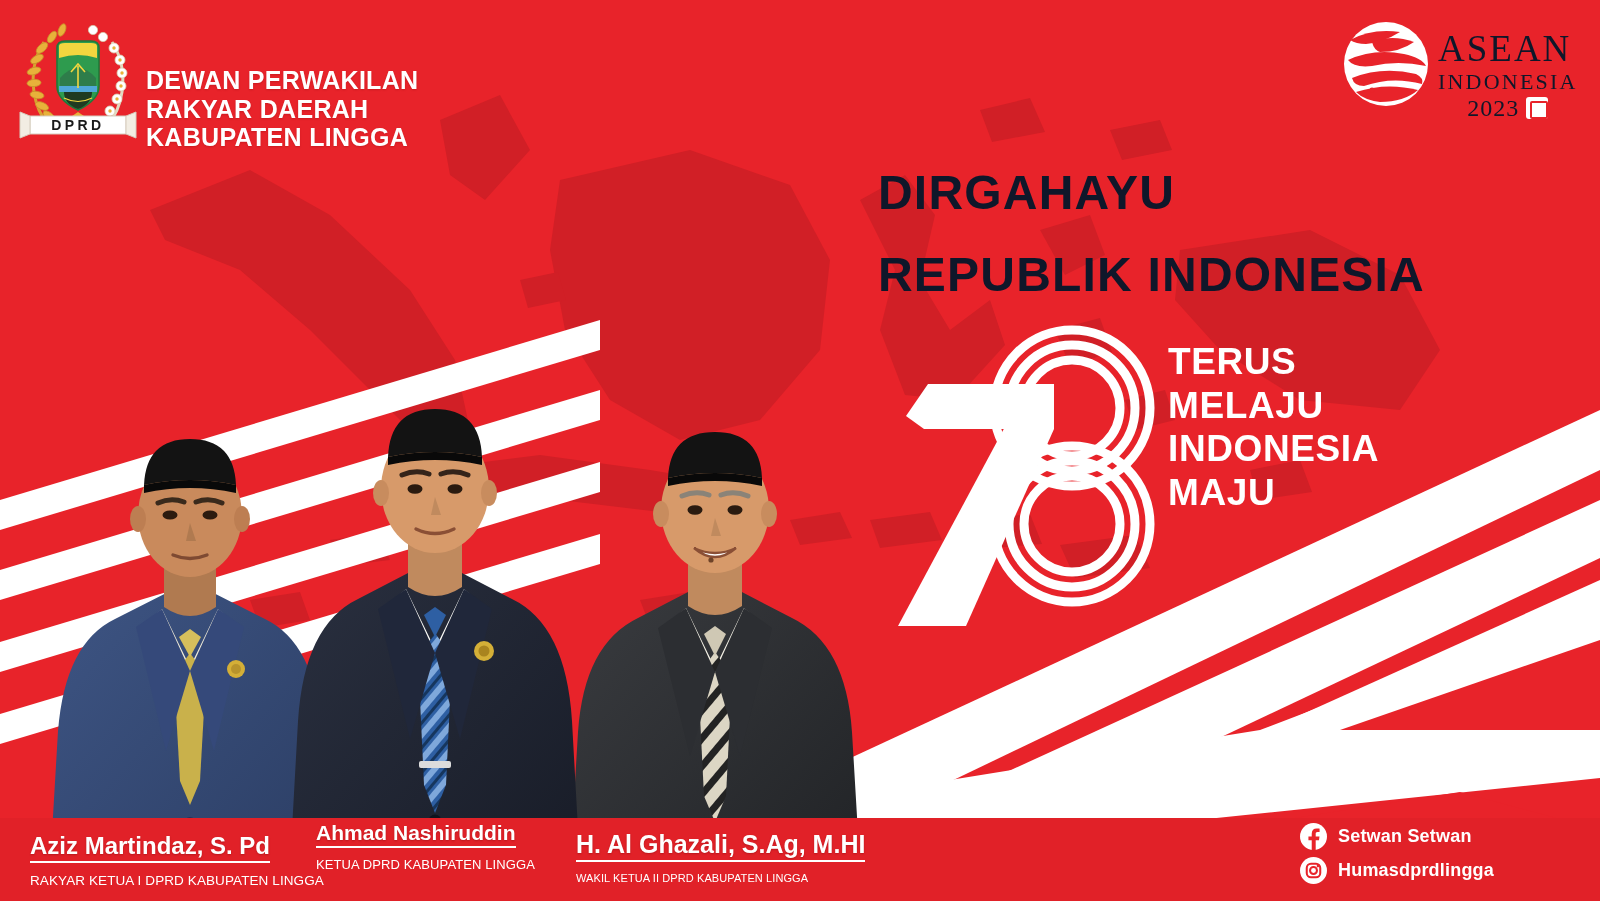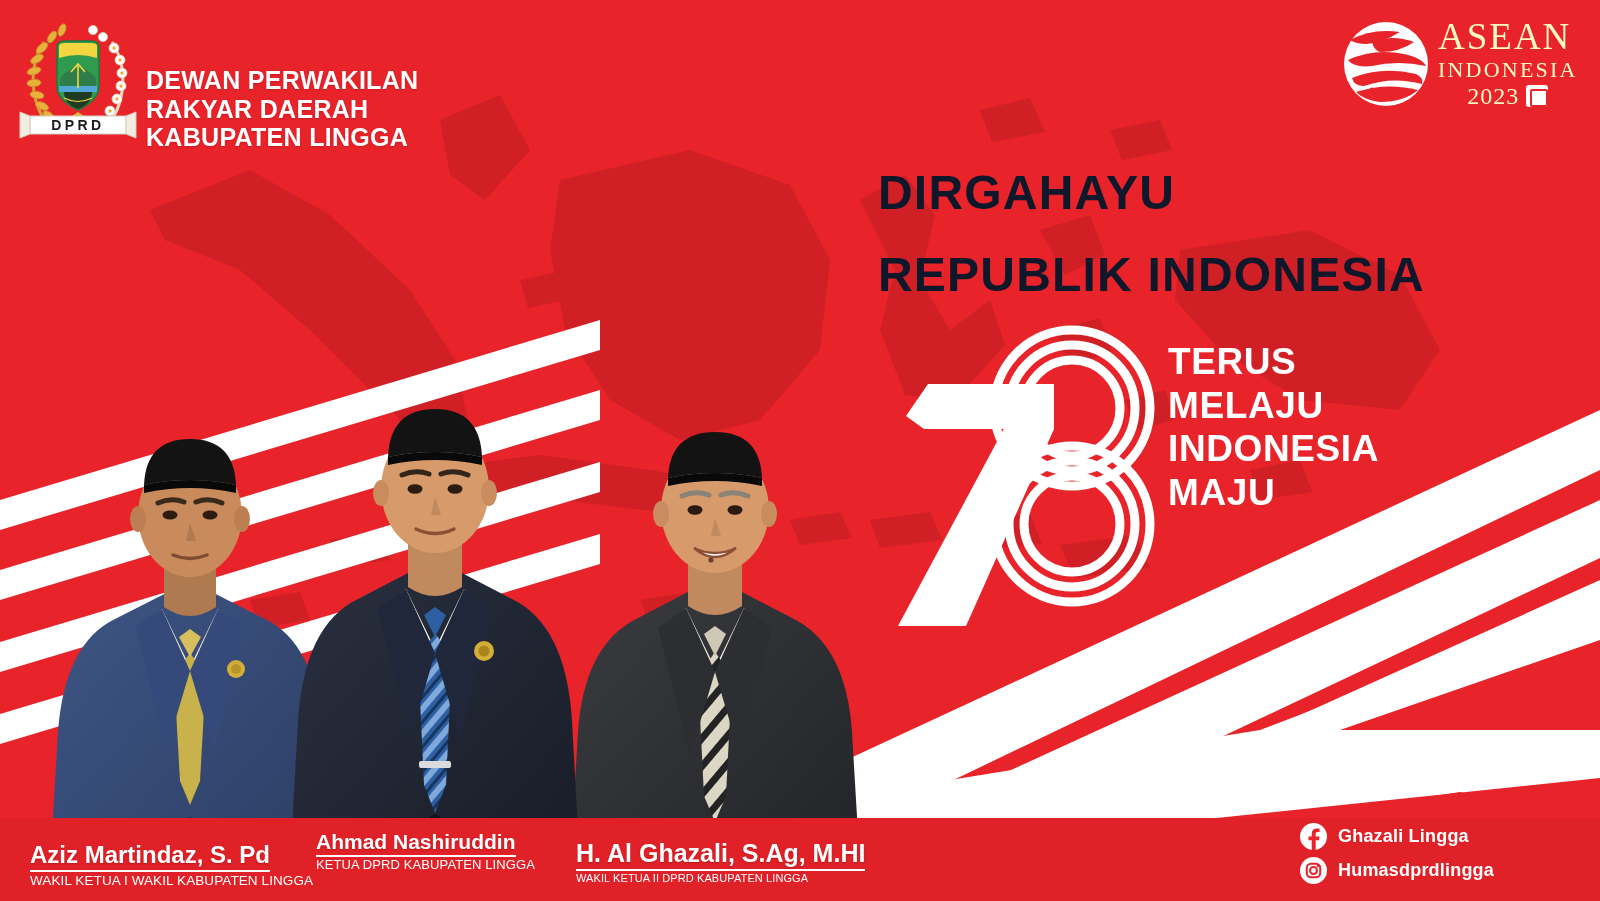--- a/index.html
+++ b/index.html
@@ -32,21 +32,21 @@
     letter-spacing:0.3px;text-transform:uppercase;
     text-shadow:0 1px 2px rgba(120,0,0,.25);
     margin-top:36px;
   }
   .org-title div{white-space:nowrap;}
 
   
   .asean{position:absolute;right:18px;top:18px;width:240px;height:94px;z-index:40;}
   .asean-mark{position:absolute;left:0;top:2px;width:88px;height:88px;}
   .asean-mark svg{width:100%;height:100%;display:block;}
-  .asean-text{position:absolute;left:96px;top:0;color:#fef9c3;line-height:1;}
+  .asean-text{position:absolute;left:96px;top:12px;color:#0f172a;line-height:1;}
   .asean-text .a1{font-size:37px;font-weight:normal;letter-spacing:2px;font-family:"Liberation Serif",serif;}
   .asean-text .a2{font-size:22px;letter-spacing:2.2px;margin-top:4px;font-family:"Liberation Serif",serif;}
   .asean-text .a3{font-size:24px;letter-spacing:1px;margin-top:3px;display:flex;align-items:center;gap:7px;font-family:"Liberation Serif",serif;justify-content:center;}
   .asean-badge{width:22px;height:22px;background:#fff;border-radius:3px;display:inline-block;position:relative;}
   .asean-badge::before{content:"";position:absolute;left:4px;top:4px;width:14px;height:14px;border:2px solid #E8232A;border-radius:2px;}
 
   
   .headline{position:absolute;left:878px;top:168px;z-index:35;color:#0f172a;}
   .headline .l1{font-size:48px;font-weight:bold;letter-spacing:1.2px;line-height:1.05;}
   .headline .l2{font-size:48px;font-weight:bold;letter-spacing:1.2px;line-height:1.05;margin-top:32px;}
@@ -75,21 +75,21 @@
     position:absolute;left:0;bottom:0;width:100%;height:83px;
     background:#E12128;z-index:50;
   }
   .credit{position:absolute;color:#fff;}
   .credit .name{
     font-weight:bold;font-size:24px;line-height:1.1;
     border-bottom:2.5px solid #fff;padding-bottom:2px;display:inline-block;
     white-space:nowrap;text-shadow:0 1px 2px rgba(90,0,0,.3);
   }
   .credit .role{
-    font-size:13.5px;line-height:1.15;margin-top:1px;white-space:nowrap;
+    font-size:13.5px;line-height:1.15;margin-top:10px;white-space:nowrap;
     letter-spacing:.1px;
   }
   #credit-1{left:30px;bottom:12px;}
   #credit-2{left:316px;bottom:28px;}
   #credit-3{left:576px;bottom:16px;}
   #credit-2 .name{font-size:21px;}
   #credit-3 .name{font-size:25px;}
   #credit-2 .role{font-size:13px;}
   #credit-3 .role{font-size:11px;}
 
@@ -423,42 +423,42 @@
 
         <circle cx="151" cy="134" r="2.6" fill="#6E4328"></circle>
       </svg>
     </div>
   </div>
 
   <div class="footer">
 
     <div class="credit" id="credit-1">
       <div class="name">Aziz Martindaz, S. Pd</div>
-      <div class="role">WAKIL KETUA I WAKIL KABUPATEN LINGGA</div>
+      <div class="role">RAKYAR KETUA I DPRD KABUPATEN LINGGA</div>
     </div>
 
     <div class="credit" id="credit-2">
       <div class="name">Ahmad Nashiruddin</div>
       <div class="role">KETUA DPRD KABUPATEN LINGGA</div>
     </div>
 
     <div class="credit" id="credit-3">
       <div class="name">H. Al Ghazali, S.Ag, M.HI</div>
       <div class="role">WAKIL KETUA II DPRD KABUPATEN LINGGA</div>
     </div>
 
     <div class="social">
       <div class="social-row">
         <span class="social-icon">
           <svg viewBox="0 0 32 32" aria-hidden="true">
             <circle cx="16" cy="16" r="16" fill="#FFFFFF"></circle>
             <path d="M18.6 32V20.4h3.9l0.6-4.5h-4.5v-2.9c0-1.3 0.4-2.2 2.2-2.2h2.4V6.8c-0.4-0.06-1.8-0.18-3.5-0.18-3.5 0-5.8 2.1-5.8 6v3.3h-3.9v4.5h3.9V32z" fill="#E8232A"></path>
           </svg>
         </span>
-        <span class="social-label">Ghazali Lingga</span>
+        <span class="social-label">Setwan Setwan</span>
       </div>
       <div class="social-row">
         <span class="social-icon">
           <svg viewBox="0 0 32 32" aria-hidden="true">
             <circle cx="16" cy="16" r="16" fill="#FFFFFF"></circle>
             <rect x="8" y="8" width="16" height="16" rx="5" ry="5" fill="none" stroke="#E8232A" stroke-width="2.4"></rect>
             <circle cx="16" cy="16" r="4.1" fill="none" stroke="#E8232A" stroke-width="2.4"></circle>
             <circle cx="21.2" cy="10.8" r="1.5" fill="#E8232A"></circle>
           </svg>
         </span>

